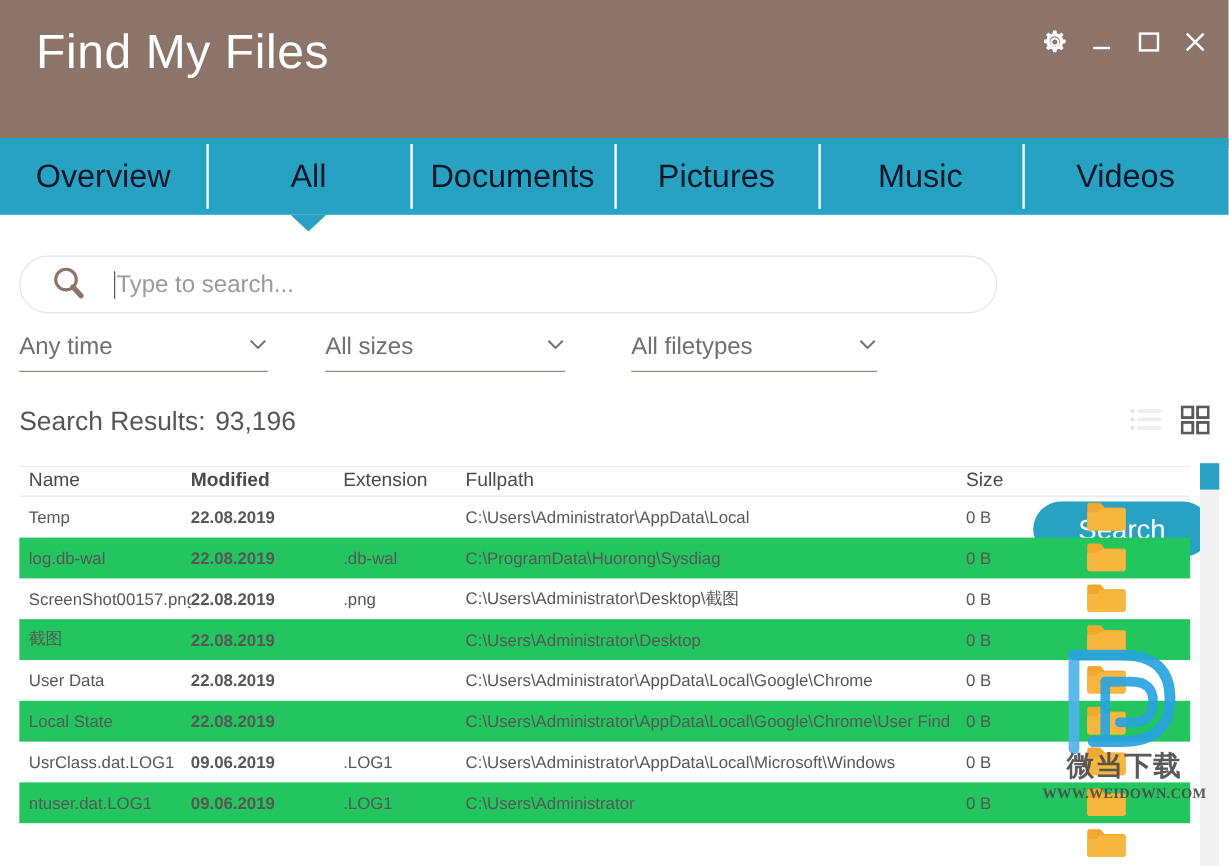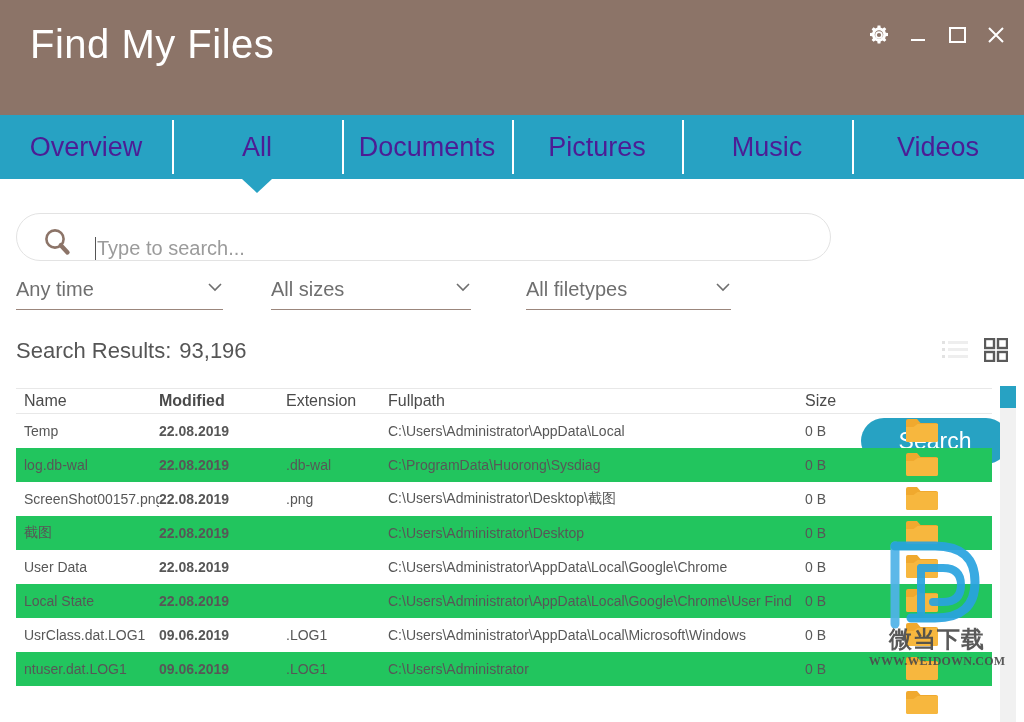--- a/index.html
+++ b/index.html
@@ -49,21 +49,21 @@
   
   .tabbar {
     position: absolute; left: 0; top: 115px;
     width: 1024px; height: 64px;
     background: #27a2c3;
     display: flex;
   }
   .tab {
     position: relative;
     display: flex; align-items: center; justify-content: center;
-    color: #4c1d95;
+    color: #0f172a;
     font-size: 27px;
     font-weight: 300;
     cursor: pointer;
     box-sizing: border-box;
     white-space: nowrap;
   }
   .tab + .tab::before {
     content: "";
     position: absolute;
     left: 0; top: 5px;
@@ -93,21 +93,21 @@
   }
   .searchbox {
     position: absolute;
     left: 16px; top: 8px;
     width: 815px; height: 48px;
     border: 1px solid #e3e3e3;
     border-radius: 26px;
     background: #ffffff;
     box-sizing: border-box;
     display: flex;
-    align-items: flex-end;
+    align-items: center;
     cursor: text;
   }
   .mag-icon {
     margin-left: 24px;
     width: 34px; height: 34px;
     flex: 0 0 auto;
     display: block;
   }
   .search-caret {
     width: 1px;

